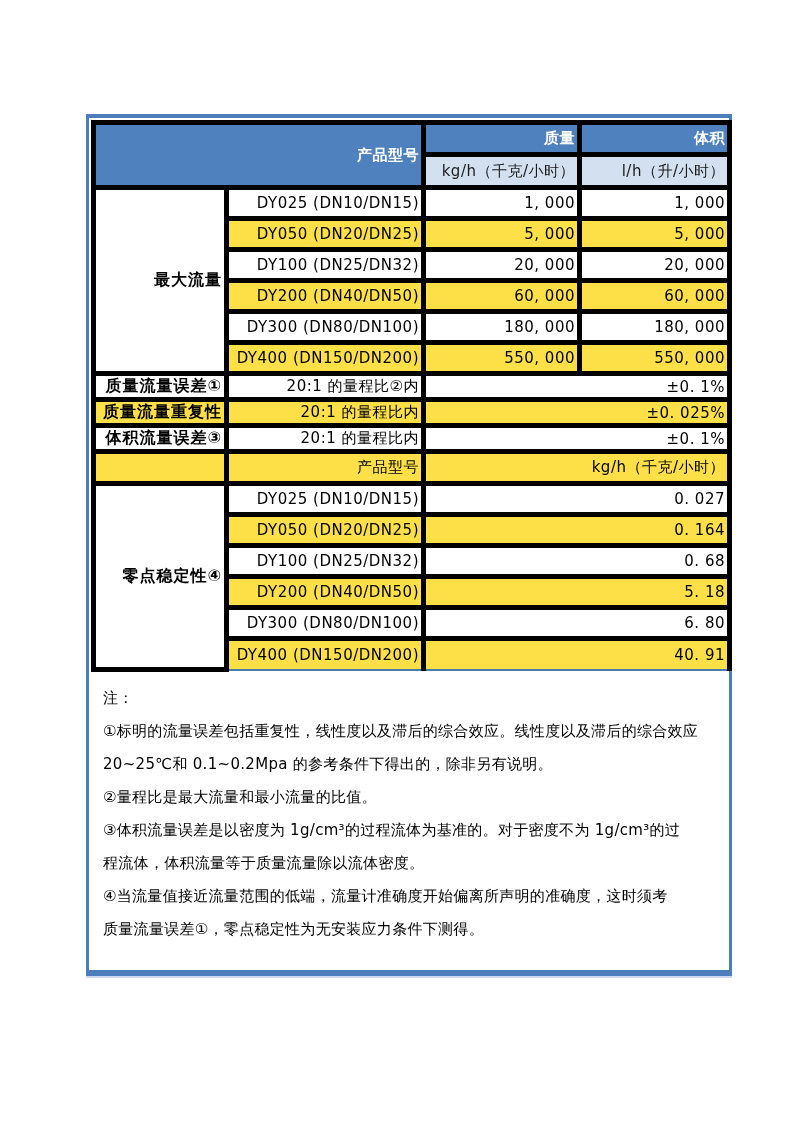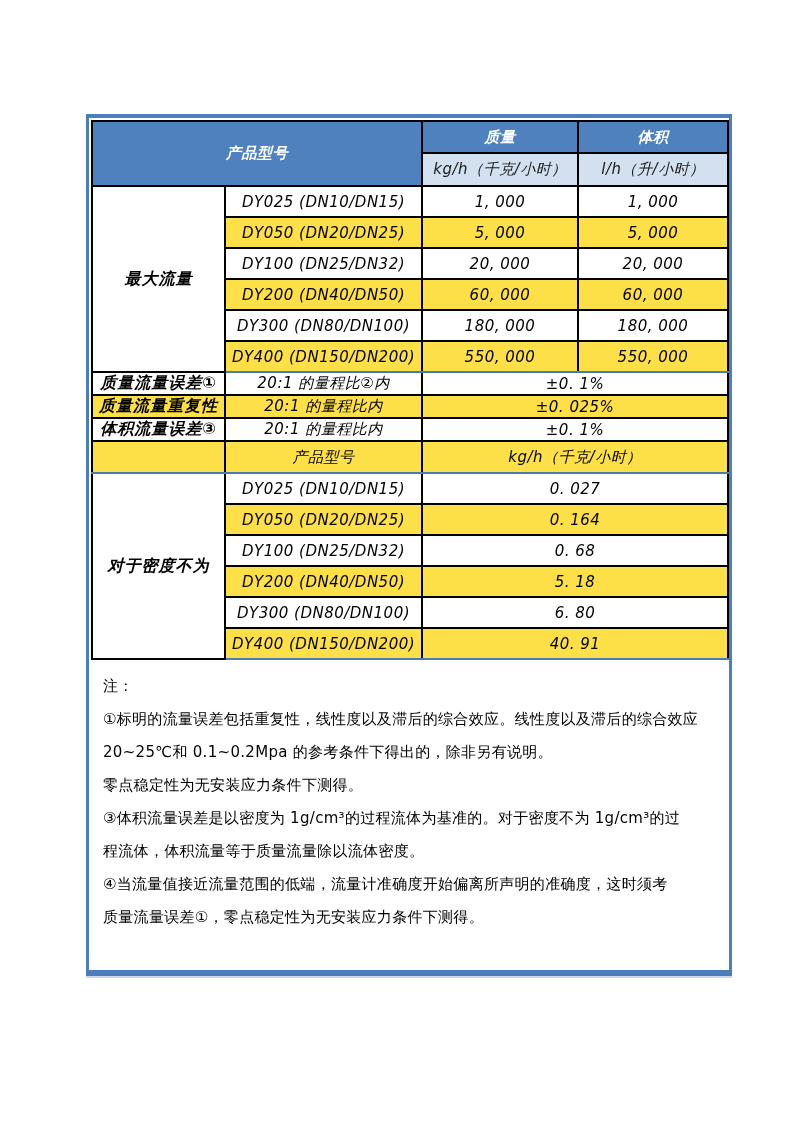--- a/index.html
+++ b/index.html
@@ -20,29 +20,28 @@
     border-bottom-width: 6px;
     box-shadow: 0 2px 0 0 #cdd9ea;
     padding: 2px;
   }
   table.spec {
     border-collapse: collapse;
     table-layout: fixed;
     width: 636px;
   }
   .spec td {
-    border: 2px solid #000000;
-    text-align: center;
+    border: 5px solid #000000;
+    text-align: right;
     vertical-align: middle;
     font-size: 15px;
     padding: 0 2px;
     overflow: hidden;
     background: #ffffff;
     letter-spacing: 0.5px;
-    font-style: italic;
   }
   tr.h1 { height: 32px; }
   tr.h2 { height: 33px; }
   tr.r  { height: 31px; }
   tr.acc { height: 20px; }
   tr.sub2 { height: 32px; }
   .h-blue {
     background: #4e81bd !important;
     color: #ffffff;
     font-weight: bold;
@@ -140,21 +139,21 @@
         <td colspan="2">±0. 1%</td>
       </tr>
 
       <tr class="sub2 blue sec-end">
         <td></td>
         <td>产品型号</td>
         <td colspan="2">kg/h（千克/小时）</td>
       </tr>
 
       <tr class="r">
-        <td class="label" rowspan="6">对于密度不为</td>
+        <td class="label" rowspan="6">零点稳定性④</td>
         <td>DY025 (DN10/DN15)</td>
         <td colspan="2">0. 027</td>
       </tr>
       <tr class="r blue">
         <td>DY050 (DN20/DN25)</td>
         <td colspan="2">0. 164</td>
       </tr>
       <tr class="r">
         <td>DY100 (DN25/DN32)</td>
         <td colspan="2">0. 68</td>
@@ -171,20 +170,20 @@
         <td>DY400 (DN150/DN200)</td>
         <td colspan="2">40. 91</td>
       </tr>
     </tbody>
   </table>
 
   <div class="notes">
     <div class="note-line">注：</div>
     <div class="note-line">①标明的流量误差包括重复性，线性度以及滞后的综合效应。线性度以及滞后的综合效应</div>
     <div class="note-line">20~25℃和 0.1~0.2Mpa 的参考条件下得出的，除非另有说明。</div>
-    <div class="note-line">零点稳定性为无安装应力条件下测得。</div>
+    <div class="note-line">②量程比是最大流量和最小流量的比值。</div>
     <div class="note-line">③体积流量误差是以密度为 1g/cm³的过程流体为基准的。对于密度不为 1g/cm³的过</div>
     <div class="note-line">程流体，体积流量等于质量流量除以流体密度。</div>
     <div class="note-line">④当流量值接近流量范围的低端，流量计准确度开始偏离所声明的准确度，这时须考</div>
     <div class="note-line">质量流量误差①，零点稳定性为无安装应力条件下测得。</div>
   </div>
 
 </div>
 
 </body></html>

